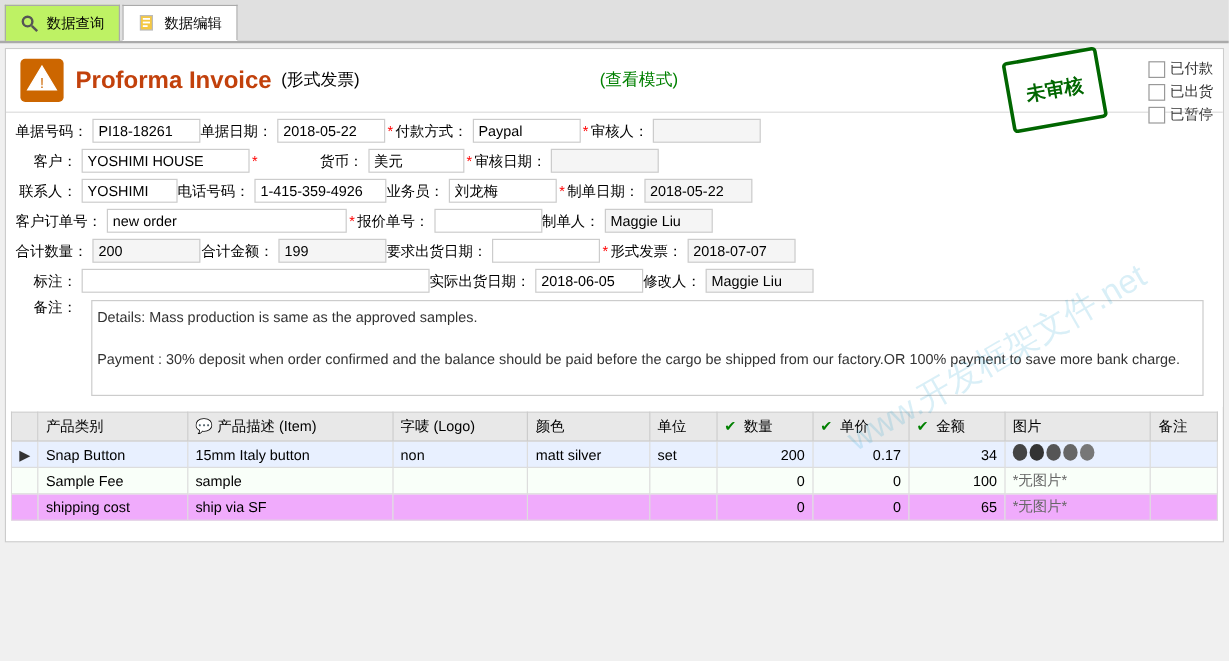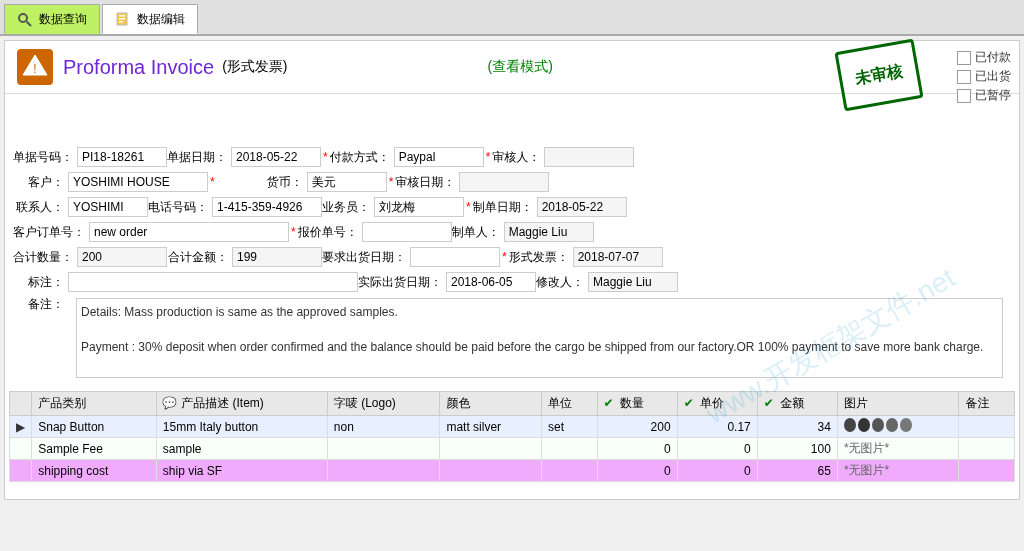--- a/index.html
+++ b/index.html
@@ -57,22 +57,22 @@
       height: 36px;
       background: #cc6600;
       border-radius: 4px;
       display: flex;
       align-items: center;
       justify-content: center;
       margin-right: 10px;
     }
     .invoice-title {
       font-size: 20px;
-      font-weight: normal;
-      color: #6d28d9;
+      font-weight: bold;
+      color: #c2410c;
     }
     .invoice-subtitle {
       font-size: 14px;
       color: #000;
       margin-left: 8px;
     }
     .view-mode {
       margin-left: 200px;
       color: green;
       font-size: 14px;
@@ -114,21 +114,20 @@
       background: #fff;
       display: flex;
       align-items: center;
       justify-content: center;
     }
 
     
     .form-area {
       padding: 4px 8px;
       background: #fff;
-      margin-top: 48px;
     }
     .form-row {
       display: flex;
       align-items: center;
       margin-bottom: 3px;
       min-height: 22px;
     }
     .form-label {
       color: #000;
       text-align: right;

